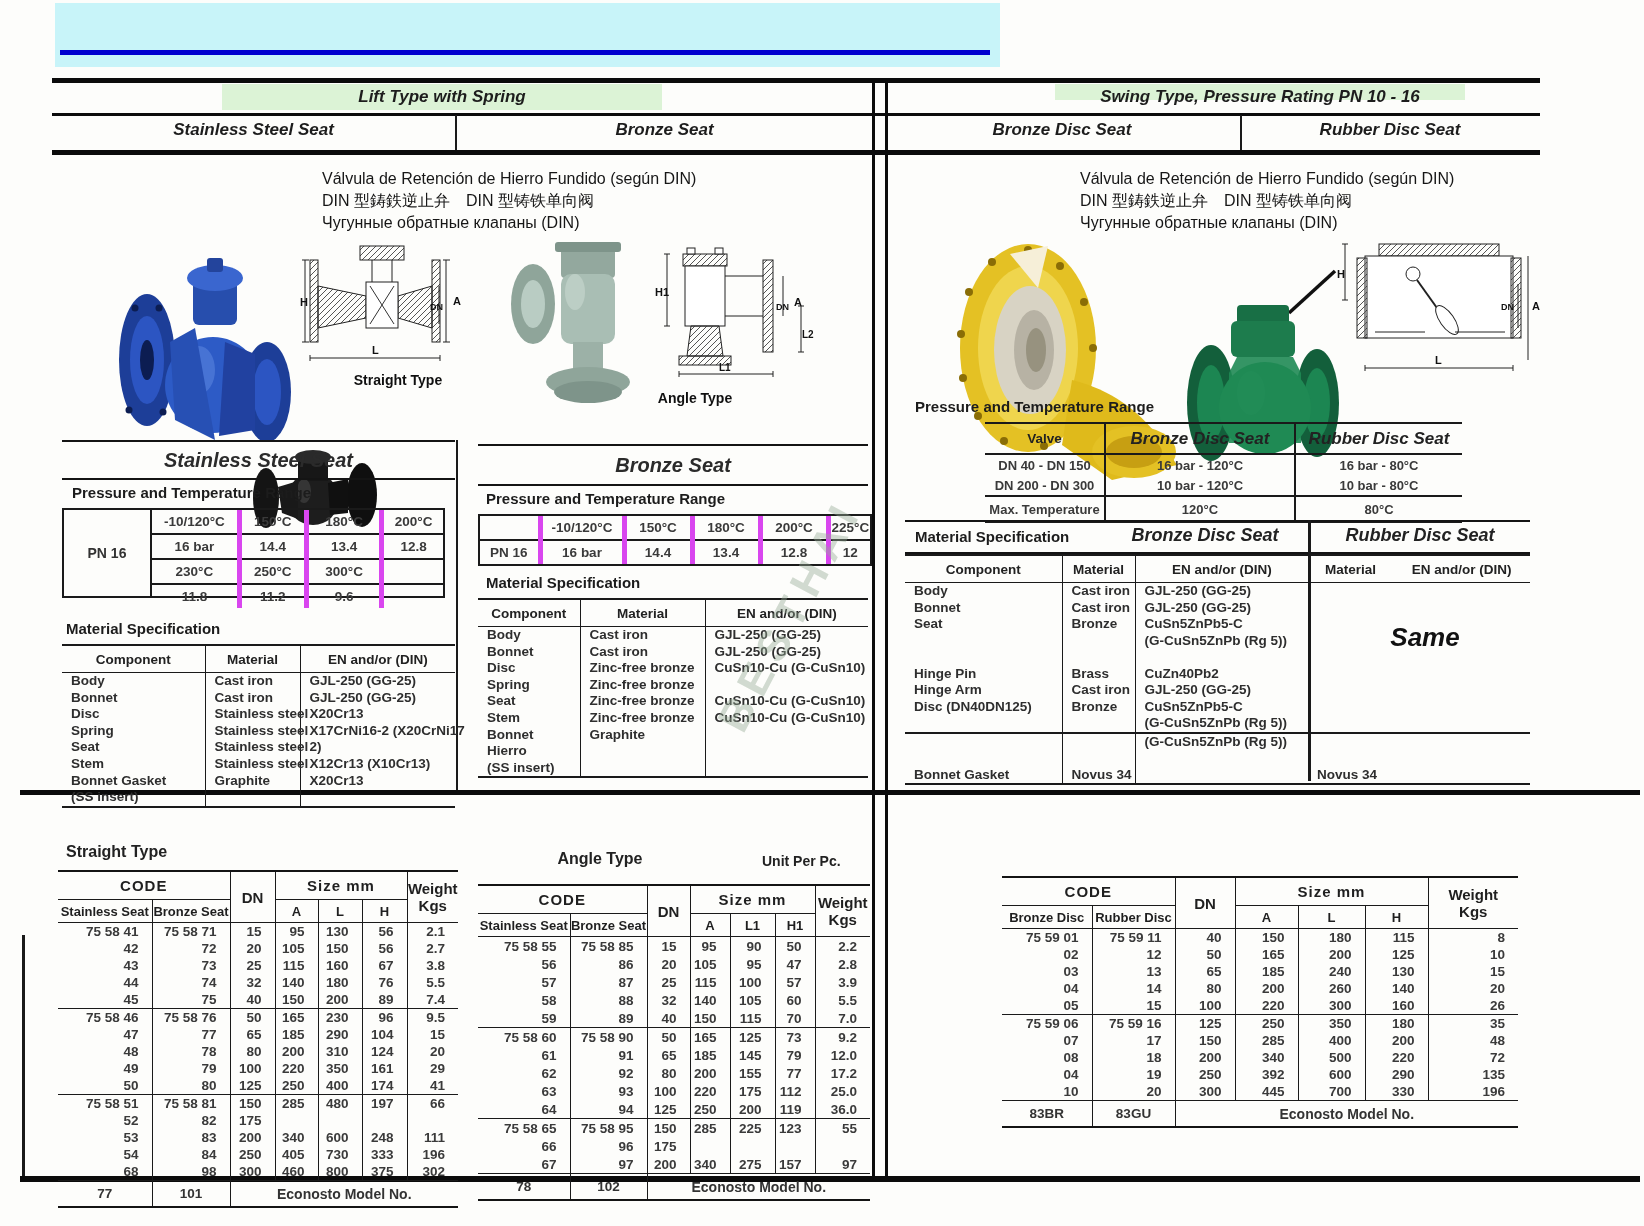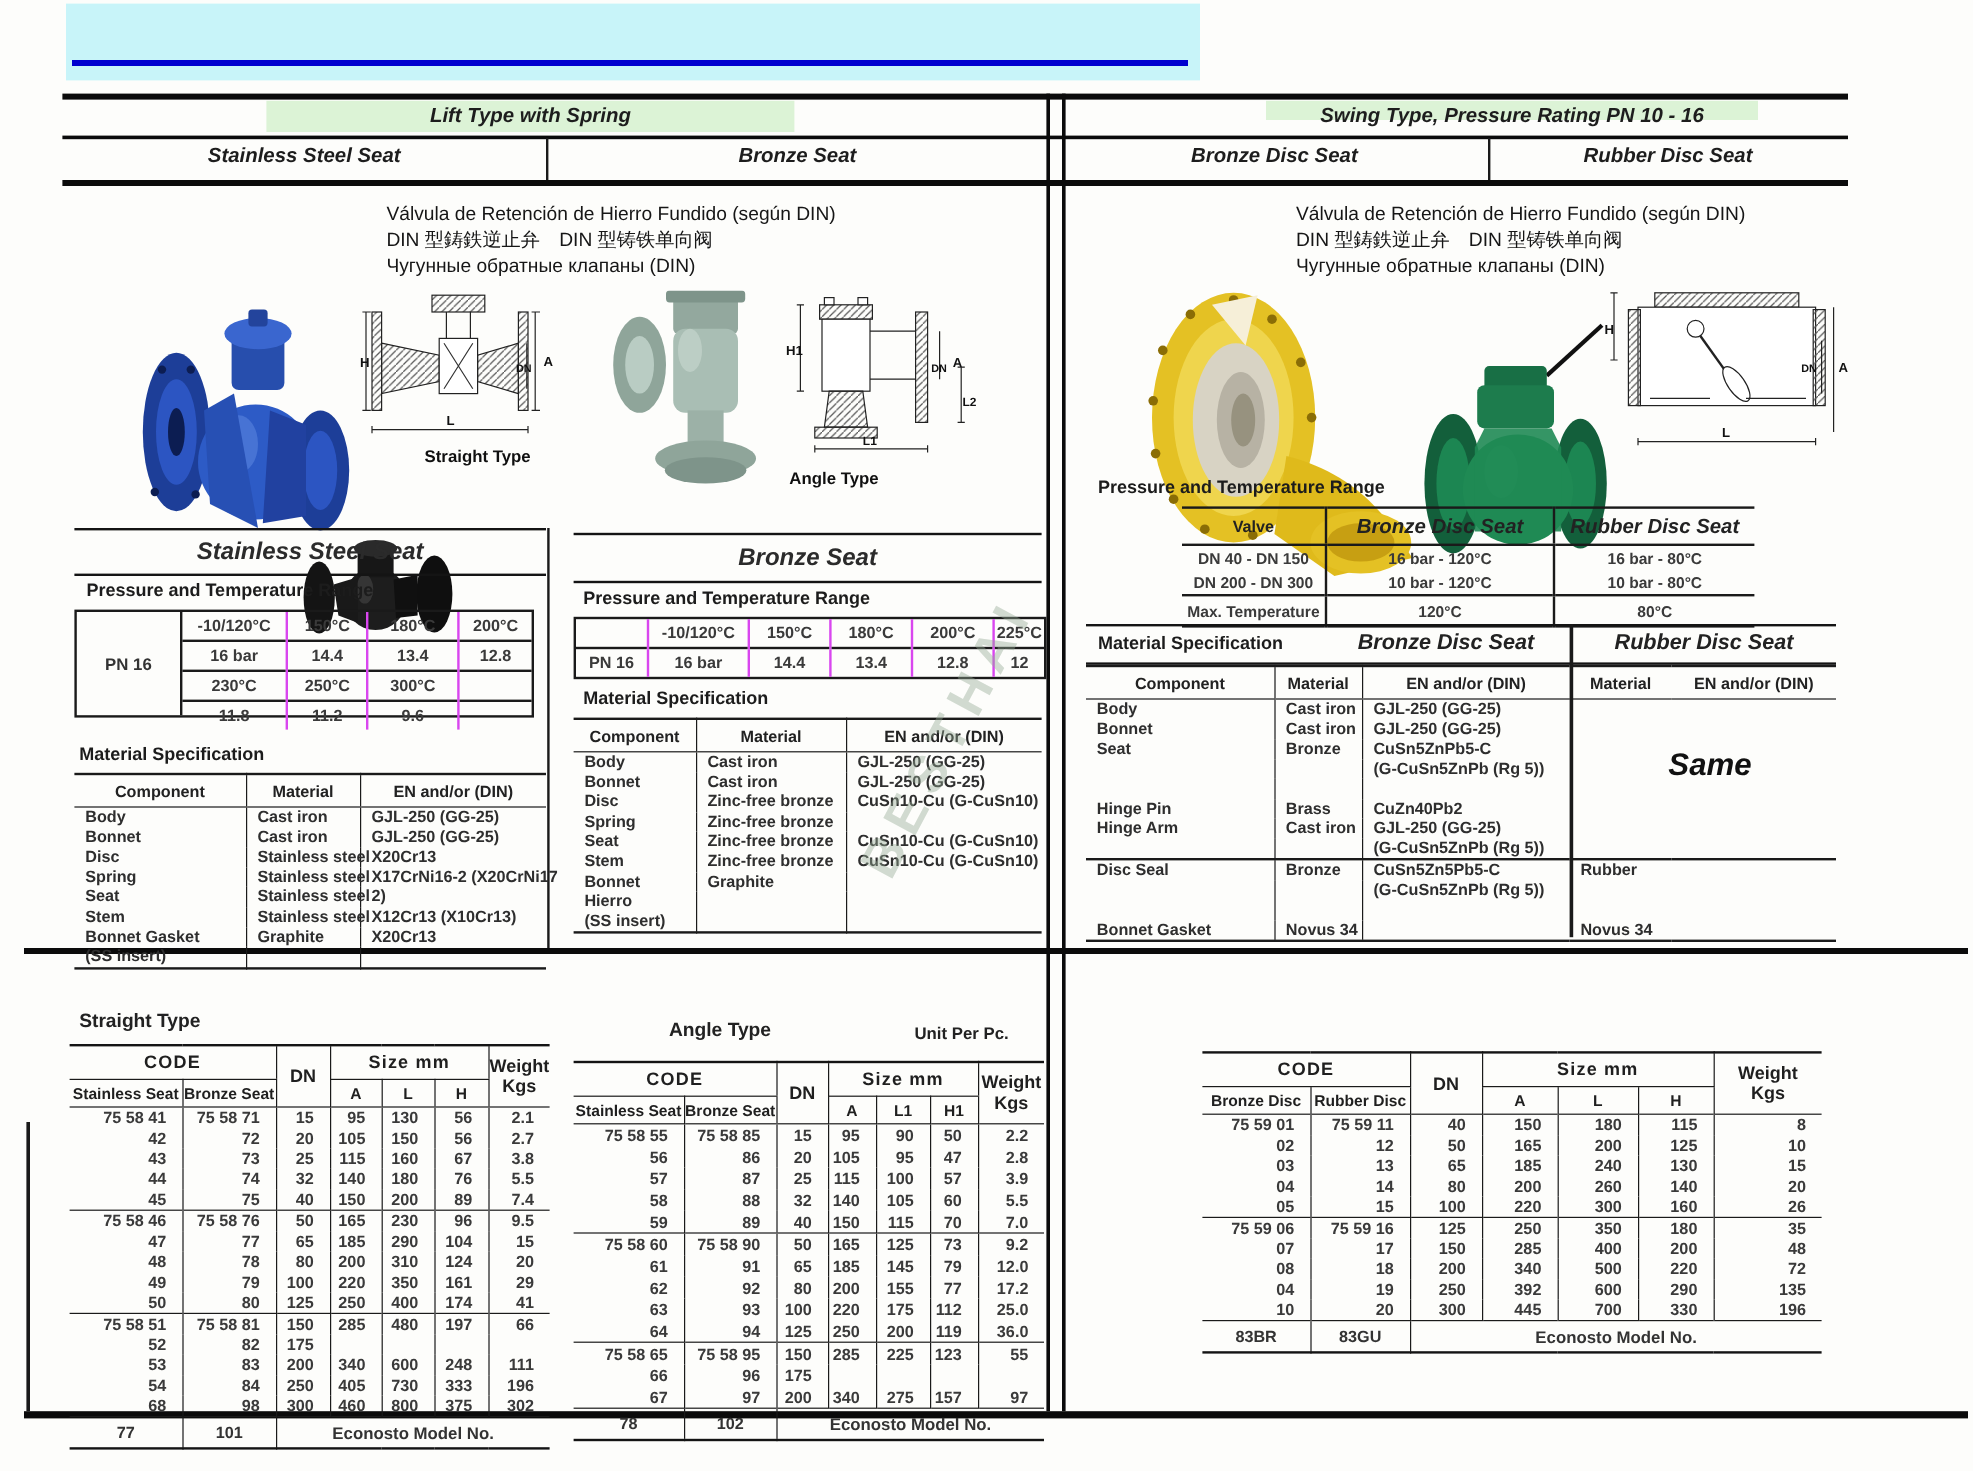--- a/index.html
+++ b/index.html
@@ -24,21 +24,21 @@
     font-size:44px; font-weight:700; letter-spacing:9px;
     color:rgba(148,170,148,.42); transform:rotate(-62deg);
   }
   
   .ptwrap { border:2px solid #1a1a1a; display:flex; background:transparent; }
   .pnlab { width:86px; border-right:2px solid #1a1a1a; display:flex; align-items:center; justify-content:center;
            font-size:14px; font-weight:700; color:#333; }
   table { border-collapse:collapse; table-layout:fixed; }
   .ptt { flex:1; }
   .ptt td, .pt-bronze td { text-align:center; font-size:13.5px; font-weight:700; color:#3a3a3a; height:21px; }
-  .ptt td + td, .pt-bronze td + td { border-left:2px solid #d946ef; }
+  .ptt td + td, .pt-bronze td + td { border-left:5px solid #d946ef; }
   .ptt tr + tr td, .pt-bronze tr + tr td { border-top:2px solid #1a1a1a; }
   .pt-bronze { width:100%; }
   
   .pt-swing { width:100%; border-top:2.4px solid #1a1a1a; border-bottom:2.4px solid #1a1a1a; }
   .pt-swing th { height:27px; border-bottom:2px solid #1a1a1a; }
   .pt-swing thead th:first-child { font-size:13.5px; font-weight:700; }
   .pt-swing thead th + th { font-size:17px; font-weight:700; font-style:italic; color:#222; }
   .pt-swing td { text-align:center; font-size:13px; font-weight:700; color:#3a3a3a; height:18px; }
   .pt-swing th + th, .pt-swing td + td { border-left:2px solid #1a1a1a; }
   .pt-swing tbody.maxrow td { border-top:2px solid #1a1a1a; height:22px; }
@@ -588,35 +588,35 @@
           <td></td>
         </tr>
         <tr>
           <td>Hinge Arm</td>
           <td>Cast iron</td>
           <td>GJL-250 (GG-25)</td>
           <td></td>
           <td></td>
         </tr>
         <tr>
+          <td>Disc (DN40DN125)</td>
+          <td>Bronze</td>
+          <td>CuSn5ZnPb5-C</td>
+          <td></td>
+          <td></td>
+        </tr>
+        <tr>
           <td></td>
           <td></td>
           <td>(G-CuSn5ZnPb (Rg 5))</td>
           <td></td>
           <td></td>
         </tr>
       </tbody>
     <tbody class="grp2">
-        <tr>
-          <td>Disc Seal</td>
-          <td>Bronze</td>
-          <td>CuSn5Zn5Pb5-C</td>
-          <td>Rubber</td>
-          <td></td>
-        </tr>
         <tr>
           <td></td>
           <td></td>
           <td>(G-CuSn5ZnPb (Rg 5))</td>
           <td></td>
           <td></td>
         </tr>
         <tr>
           <td></td>
           <td></td>

